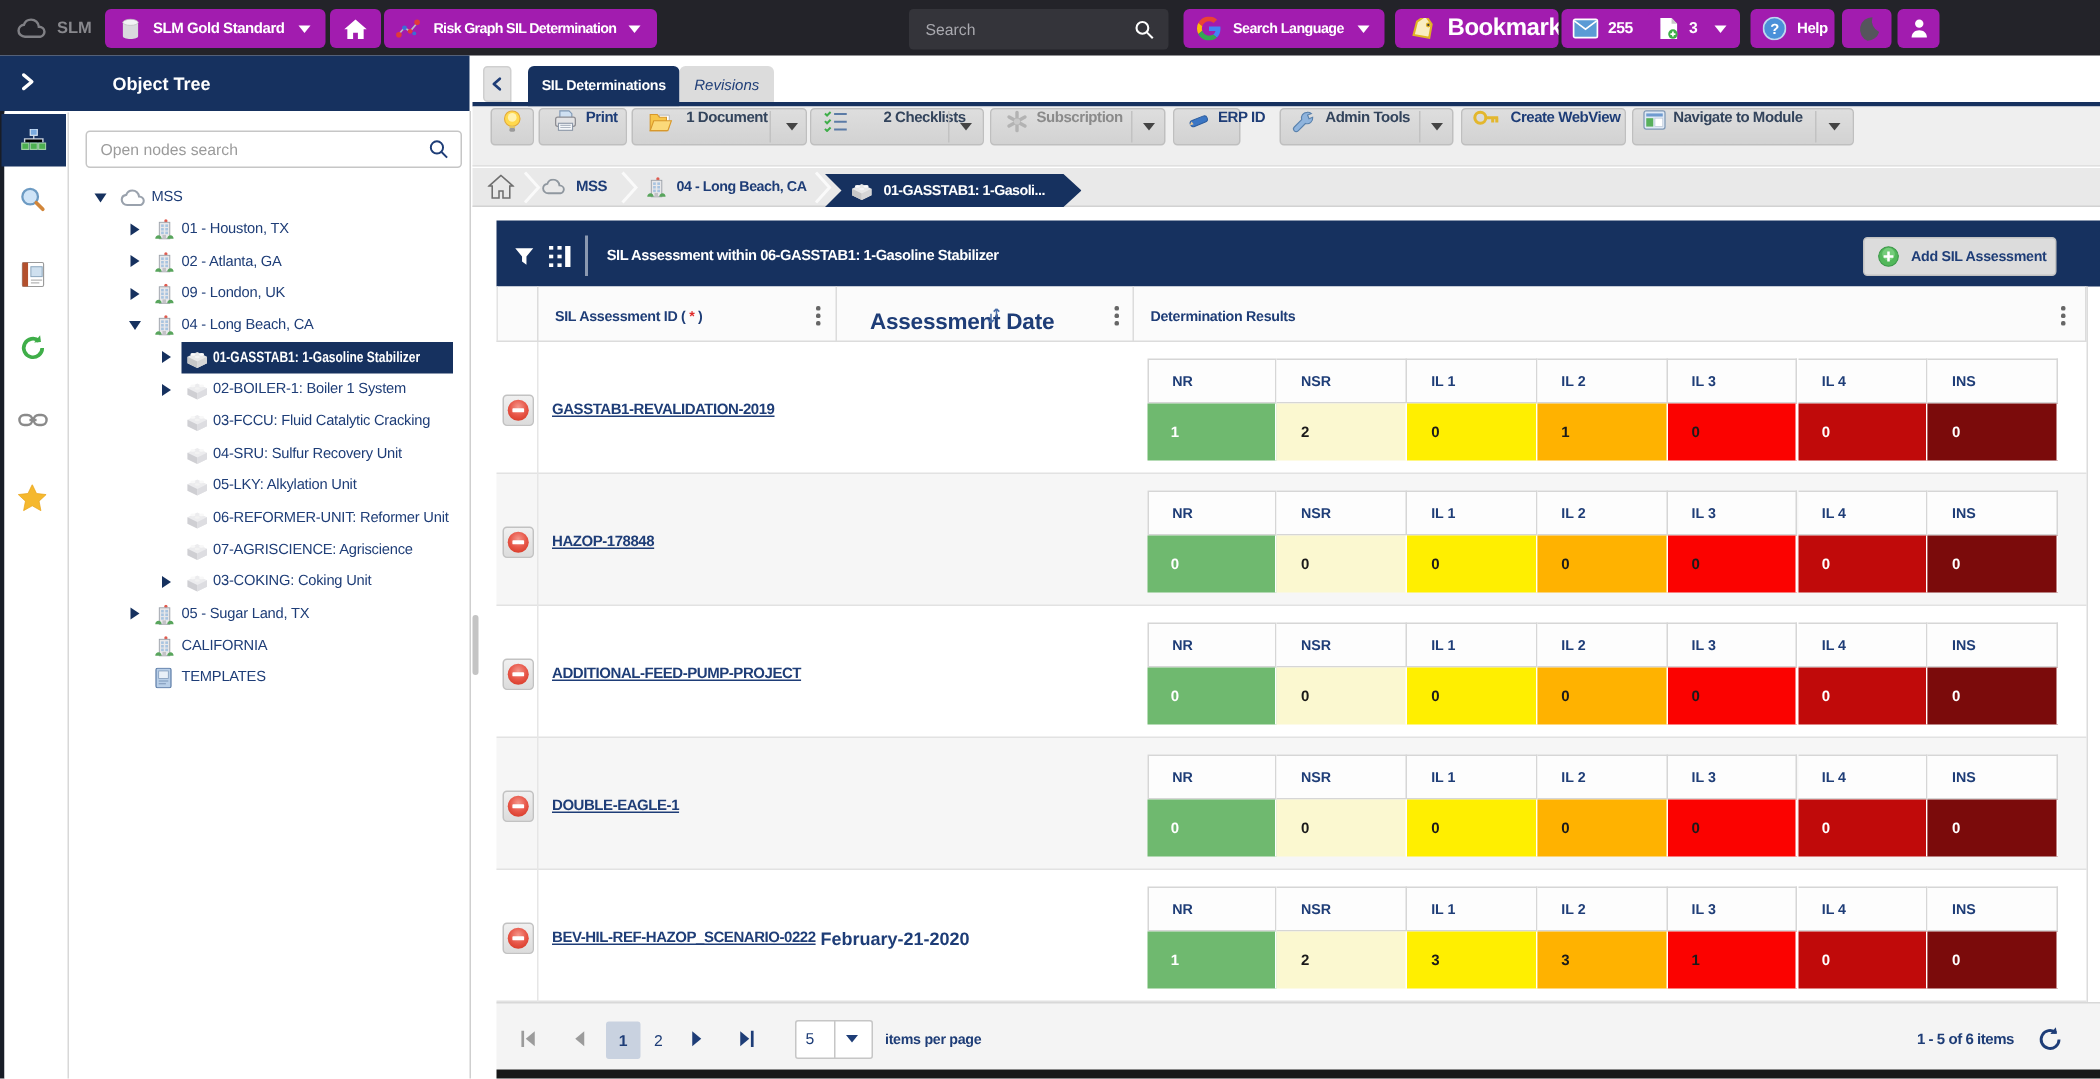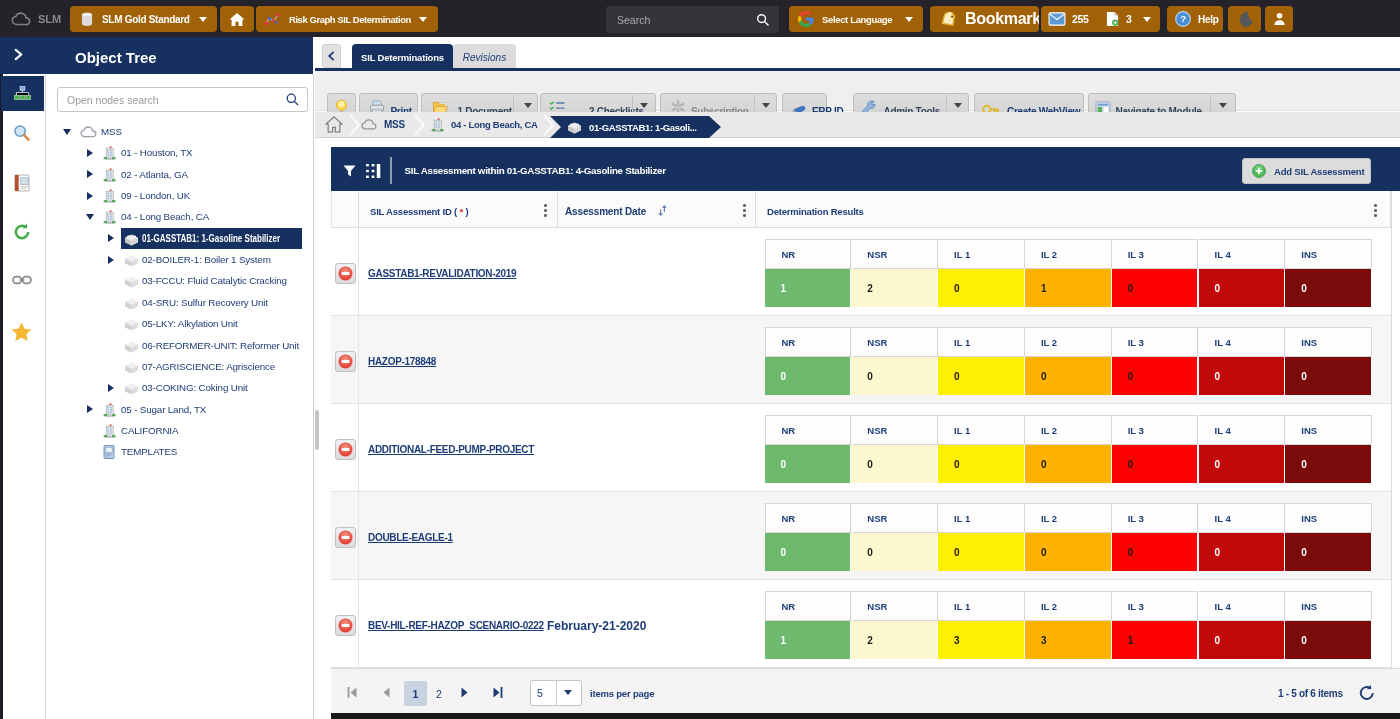--- a/index.html
+++ b/index.html
@@ -1,25 +1,25 @@
 <!DOCTYPE html>
 <html><head><meta charset="utf-8">
 <style>
 *{margin:0;padding:0;box-sizing:border-box}
 html,body{width:1400px;height:719px;overflow:hidden;font-family:"Liberation Sans",sans-serif;background:#fff}
 .a{position:absolute;white-space:nowrap}
 .b{font-weight:bold}
 .nv{color:#1e3d77}
 .w{color:#fff}
-.tbox{background:#a16207;border-radius:4px;height:26px;top:6px;display:flex;align-items:center;color:#fff;font-weight:bold;font-size:10px;letter-spacing:-0.3px;overflow:hidden}
+.tbox{background:#a21caf;border-radius:4px;height:26px;top:6px;display:flex;align-items:center;color:#fff;font-weight:bold;font-size:10px;letter-spacing:-0.3px;overflow:hidden}
 .caret{width:0;height:0;border-left:4.5px solid transparent;border-right:4.5px solid transparent;border-top:5px solid #fff;flex:none}
 .caretn{width:0;height:0;border-left:4.5px solid transparent;border-right:4.5px solid transparent;border-top:5.5px solid #444}
 .tri-r{width:0;height:0;border-top:4.5px solid transparent;border-bottom:4.5px solid transparent;border-left:6px solid #16315f}
 .tri-d{width:0;height:0;border-left:4.5px solid transparent;border-right:4.5px solid transparent;border-top:6px solid #16315f}
-.btn{background:linear-gradient(#dedede,#d2d2d2);border:1px solid #bfbfbf;border-radius:3px;height:24.5px;top:93px;display:flex;align-items:flex-end;color:#33445c;font-weight:bold;font-size:10px;letter-spacing:-0.3px}
+.btn{background:linear-gradient(#dedede,#d2d2d2);border:1px solid #bfbfbf;border-radius:3px;height:24.5px;top:72px;display:flex;align-items:flex-start;color:#33445c;font-weight:bold;font-size:10px;letter-spacing:-0.3px}
 .chip{color:#1e3d77;font-weight:bold;font-size:9.5px;letter-spacing:-0.3px;display:flex;align-items:center}
 .hcell{background:#fdfdfd;border:1px solid #d6d6d6;border-left:none;color:#1e3d77;font-weight:bold;font-size:9.5px;padding-left:16px;display:flex;align-items:center}
 .vcell{font-weight:bold;font-size:10px;padding-left:16px;display:flex;align-items:center;border-right:1px solid #fff}
 .kebab{display:inline-block;width:3px}
 .kebab i{display:block;width:2.5px;height:2.5px;border-radius:50%;background:#666;margin-bottom:2.5px}
 .link{color:#1e3d77;font-weight:bold;font-size:10px;letter-spacing:-0.3px;text-decoration:underline}
 .trt{font-size:9.8px;letter-spacing:-0.15px;color:#1e3d77}
 </style></head><body>
 <div class="a" style="left:0;top:0;width:1400px;height:37px;background:#232329"></div>
 <svg class="a" style="left:11px;top:12px" width="20" height="14" viewBox="0 0 22 15">
@@ -59,21 +59,21 @@
       <path d="M9.2 9.2L13.4 13.4" stroke="#fff" stroke-width="1.5"></path>
     </svg>
   </div>
 <div class="a tbox" style="left:789px;width:134px">
 <svg style="margin-left:9px;flex:none" width="16" height="16" viewBox="0 0 48 48">
       <path fill="#EA4335" d="M24 9.5c3.54 0 6.71 1.22 9.21 3.6l6.85-6.85C35.9 2.38 30.47 0 24 0 14.62 0 6.51 5.38 2.56 13.22l7.98 6.19C12.43 13.72 17.74 9.5 24 9.5z"></path>
       <path fill="#4285F4" d="M46.98 24.55c0-1.57-.15-3.09-.38-4.55H24v9.02h12.94c-.58 2.96-2.26 5.48-4.78 7.18l7.73 6c4.51-4.18 7.09-10.36 7.09-17.65z"></path>
       <path fill="#FBBC05" d="M10.53 28.59c-.48-1.45-.76-2.99-.76-4.59s.27-3.14.76-4.59l-7.98-6.19C.92 16.46 0 20.12 0 24c0 3.88.92 7.54 2.56 10.78l7.97-6.19z"></path>
       <path fill="#34A853" d="M24 48c6.48 0 11.93-2.13 15.89-5.81l-7.73-6c-2.15 1.45-4.92 2.3-8.16 2.3-6.26 0-11.57-4.22-13.47-9.91l-7.98 6.19C6.51 42.62 14.62 48 24 48z"></path>
     </svg>
-<span style="margin-left:8px;font-size:9.5px;letter-spacing:-0.35px">Select Language</span>
+<span style="margin-left:8px;font-size:9.5px;letter-spacing:-0.35px">Search Language</span>
     <span class="caret" style="margin-left:auto;margin-right:10px"></span>
   </div>
 <div class="a tbox" style="left:930px;width:109px">
 <svg style="margin-left:9px;flex:none" width="18" height="15" viewBox="0 0 18 15">
       <path d="M9.5 1.5h6a1 1 0 0 1 1 1v6L10 15 2.5 7.5z" transform="rotate(-35 9 8)" fill="#f9edc0" stroke="#e0b225" stroke-width="1.4"></path>
       <circle cx="13.2" cy="4.6" r="1.2" fill="#3a3a40" stroke="#e0b225" stroke-width=".9"></circle>
     </svg>
 <span style="margin-left:8px;font-size:16px">Bookmark</span>
     <span class="caret" style="margin-left:auto;margin-right:10px"></span>
   </div>
@@ -109,21 +109,21 @@
 <div class="a tbox" style="left:1265px;width:28px;justify-content:center">
 <svg width="13" height="14" viewBox="0 0 14 15">
       <circle cx="7" cy="4" r="3" fill="#fff"></circle>
       <path d="M1.5 14c0-3.2 2.4-5.2 5.5-5.2s5.5 2 5.5 5.2z" fill="#fff"></path>
     </svg>
   </div>
 <div class="a" style="left:0;top:37px;width:313px;height:37px;background:#16315f"></div>
 <svg class="a" style="left:13px;top:48px" width="11" height="13" viewBox="0 0 12 14">
     <path d="M3 2l6 5-6 5" fill="none" stroke="#fff" stroke-width="2.4" stroke-linecap="round" stroke-linejoin="round"></path>
   </svg>
-<div class="a w b" style="left:75px;top:49px;font-size:15px">Object Tree</div>
+<div class="a w b" style="left:75px;top:49px;font-size:12px">Object Tree</div>
 <div class="a" style="left:0;top:74px;width:3px;height:645px;background:#181d27"></div>
 <div class="a" style="left:3px;top:75px;width:43px;height:644px;background:#fff;border-right:1px solid #d8d8d8"></div>
 <div class="a" style="left:1px;top:76px;width:43px;height:35px;background:#16315f"></div>
 <svg class="a" style="left:14px;top:86px" width="17" height="15" viewBox="0 0 18 16">
     <rect x="6.5" y="0" width="5" height="4.5" fill="#7aabe0" stroke="#dce9f7" stroke-width=".8"></rect>
     <path d="M9 4.5v2.5M2.5 9.5V7h13v2.5M2.5 7v2.5" stroke="#c9d4e2" stroke-width="1"></path>
     <rect x="0.5" y="10" width="5" height="4.5" fill="#4caf50" stroke="#a5d6a7" stroke-width=".8"></rect>
     <rect x="6.5" y="10" width="5" height="4.5" fill="#4caf50" stroke="#a5d6a7" stroke-width=".8"></rect>
     <rect x="12.5" y="10" width="5" height="4.5" fill="#4caf50" stroke="#a5d6a7" stroke-width=".8"></rect>
   </svg>
@@ -475,41 +475,41 @@
       <rect x="0" y="0" width="3" height="2.6"></rect>
       <rect x="6" y="0" width="3" height="2.6"></rect>
       <rect x="0" y="6.2" width="3" height="2.6"></rect>
       <rect x="6" y="6.2" width="3" height="2.6"></rect>
       <rect x="0" y="12.4" width="3" height="2.6"></rect>
       <rect x="6" y="12.4" width="3" height="2.6"></rect>
       <rect x="11.5" y="0" width="3.8" height="15"></rect>
     </g>
   </svg>
 <div class="a" style="left:390px;top:157px;width:1.5px;height:27px;background:#8b99b1"></div>
-<div class="a w b" style="left:404.5px;top:165px;font-size:9.8px;letter-spacing:-0.3px">SIL Assessment within 01-GASSTAB1: 4-Gasoline Stabilizer</div>
+<div class="a w b" style="left:404.5px;top:165px;font-size:9.8px;letter-spacing:-0.3px">SIL Assessment within 06-GASSTAB1: 1-Gasoline Stabilizer</div>
 <div class="a" style="left:1242px;top:158px;width:129px;height:26px;background:#dcdcdc;border:1px solid #c2c2c2;border-radius:3px;display:flex;align-items:center">
 <svg style="margin-left:9px;flex:none" width="14" height="14" viewBox="0 0 15 15">
       <circle cx="7.5" cy="7.5" r="7" fill="#52b85a" stroke="#3d994a" stroke-width=".8"></circle>
       <circle cx="7.5" cy="5.8" r="4.5" fill="#74cc7a"></circle>
       <path d="M7.5 4v7M4 7.5h7" stroke="#fff" stroke-width="1.8"></path>
     </svg>
 <span class="nv b" style="margin-left:8px;font-size:9.5px;letter-spacing:-0.2px">Add SIL Assessment</span>
   </div>
 <div class="a" style="left:331px;top:191px;width:1060px;height:37px;background:#fbfbfb;border-bottom:1px solid #dcdcdc;border-left:1px solid #e3e3e3"></div>
 <div class="a" style="left:357.5px;top:191px;width:1px;height:37px;background:#dcdcdc"></div>
 <div class="a" style="left:557px;top:191px;width:1px;height:37px;background:#dcdcdc"></div>
 <div class="a" style="left:755px;top:191px;width:1px;height:37px;background:#dcdcdc"></div>
 <div class="a" style="left:1390px;top:191px;width:1px;height:37px;background:#dcdcdc"></div>
 <div class="a nv b" style="left:370px;top:205.5px;font-size:9.5px;letter-spacing:-0.2px">SIL Assessment ID ( <span style="color:#e02b2b">*</span> )</div>
 <div class="a kebab" style="left:544px;top:204px">
     <i></i>
     <i></i>
     <i></i>
   </div>
-<div class="a nv b" style="left:565px;top:205.5px;font-size:10px;letter-spacing:-0.15px">Assessment Date</div>
+<div class="a nv b" style="left:580px;top:205.5px;font-size:15px;letter-spacing:-0.15px">Assessment Date</div>
 <svg class="a" style="left:658px;top:205px" width="9" height="11" viewBox="0 0 9 12">
     <path d="M2.5 4.5V11M2.5 11l-2-2M2.5 11l2-2M6.5 7.5V1M6.5 1l-2 2M6.5 1l2 2" stroke="#4a6ea8" stroke-width="1.1" fill="none"></path>
   </svg>
 <div class="a kebab" style="left:743px;top:204px">
     <i></i>
     <i></i>
     <i></i>
   </div>
 <div class="a nv b" style="left:767px;top:205.5px;font-size:9.5px;letter-spacing:-0.2px">Determination Results</div>
 <div class="a kebab" style="left:1374px;top:204px">

